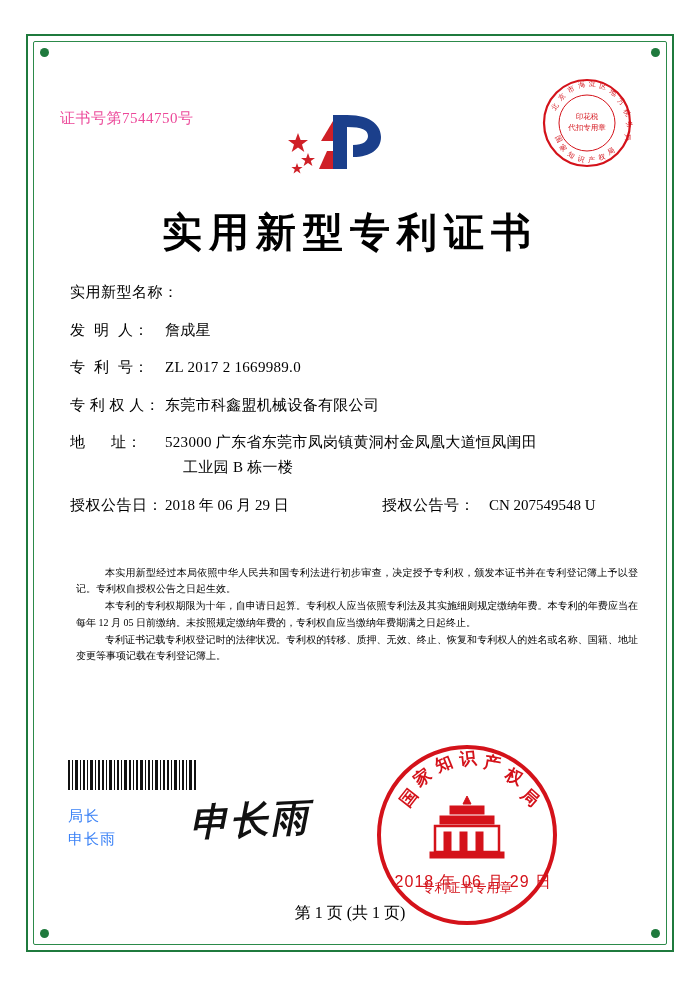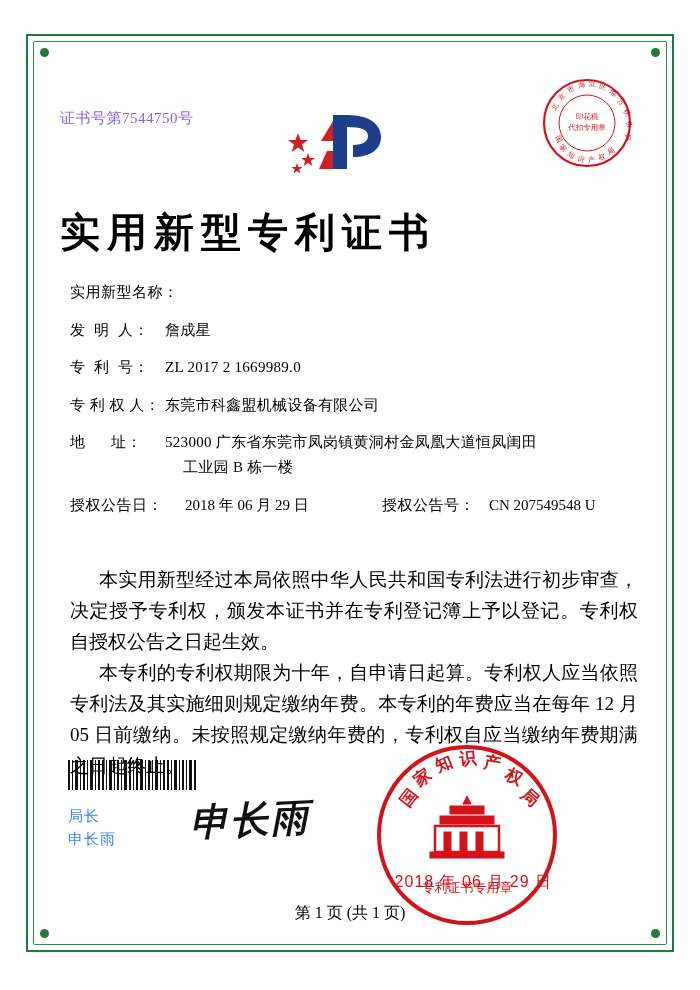--- a/index.html
+++ b/index.html
@@ -63,21 +63,21 @@
     right: 60px;
     bottom: 60px;
   }
 
   .cert-no {
     position: absolute;
     left: 0;
     top: 49px;
     font-size: 15px;
     letter-spacing: 0.5px;
-    color: #8b5cf6;
+    color: #ec4899;
   }
 
   
   .logo {
     position: absolute;
     left: 215px;
     top: 47px;
     width: 120px;
     height: 80px;
   }
@@ -90,21 +90,21 @@
     top: 17px;
     width: 92px;
     height: 92px;
   }
 
   .title {
     position: absolute;
     left: 0;
     right: 0;
     top: 145px;
-    text-align: left;
+    text-align: center;
     font-size: 40px;
     font-weight: bold;
     letter-spacing: 7px;
     font-family: "Liberation Sans", "DejaVu Sans", sans-serif;
     color: #000;
   }
 
   .fields {
     position: absolute;
     left: 10px;
@@ -135,35 +135,35 @@
     margin-left: 18px;
   }
   .row-split {
     display: flex;
     margin-bottom: 22px;
   }
   .row-split .half {
     display: flex;
     align-items: baseline;
   }
-  .row-split .half.first { width: 312px; flex: 0 0 312px; gap: 20px; }
+  .row-split .half.first { width: 312px; flex: 0 0 312px; }
   .row-split .lab {
     letter-spacing: 0.5px;
     white-space: pre;
     width: 95px;
     flex: 0 0 95px;
   }
   .row-split .lab.right-lab { width: auto; flex: 0 0 auto; padding-right: 14px; }
 
   .paragraphs {
     position: absolute;
-    left: 10px;
+    left: 16px;
     right: 2px;
     top: 505px;
-    font-size: 19px;
+    font-size: 10px;
     line-height: 1.62;
     text-align: justify;
     color: #000;
   }
   .paragraphs p {
     margin: 0 0 1px 0;
     text-indent: 29px;
   }
 
   
@@ -332,20 +332,21 @@
           <span class="lab right-lab">授权公告号：</span>
           <span>CN 207549548 U</span>
         </div>
       </div>
 
     </div>
 
     <div class="paragraphs">
       <p>本实用新型经过本局依照中华人民共和国专利法进行初步审查，决定授予专利权，颁发本证书并在专利登记簿上予以登记。专利权自授权公告之日起生效。</p>
       <p>本专利的专利权期限为十年，自申请日起算。专利权人应当依照专利法及其实施细则规定缴纳年费。本专利的年费应当在每年 12 月 05 日前缴纳。未按照规定缴纳年费的，专利权自应当缴纳年费期满之日起终止。</p>
+      <p>专利证书记载专利权登记时的法律状况。专利权的转移、质押、无效、终止、恢复和专利权人的姓名或名称、国籍、地址变更等事项记载在专利登记簿上。</p>
     </div>
 
     <div class="barcode">
       <svg width="128" height="30" viewBox="0 0 128 30">
         <g fill="#111">
           <rect x="0" y="0" width="2" height="30"></rect>
           <rect x="4" y="0" width="1" height="30"></rect>
           <rect x="7" y="0" width="3" height="30"></rect>
           <rect x="12" y="0" width="1" height="30"></rect>
           <rect x="15" y="0" width="2" height="30"></rect>

